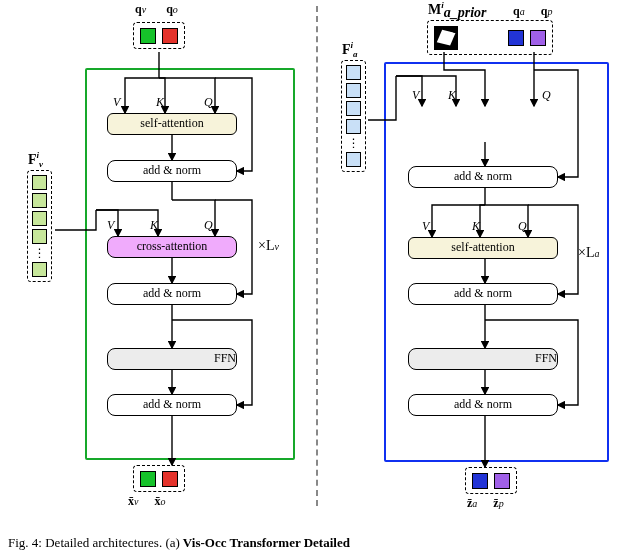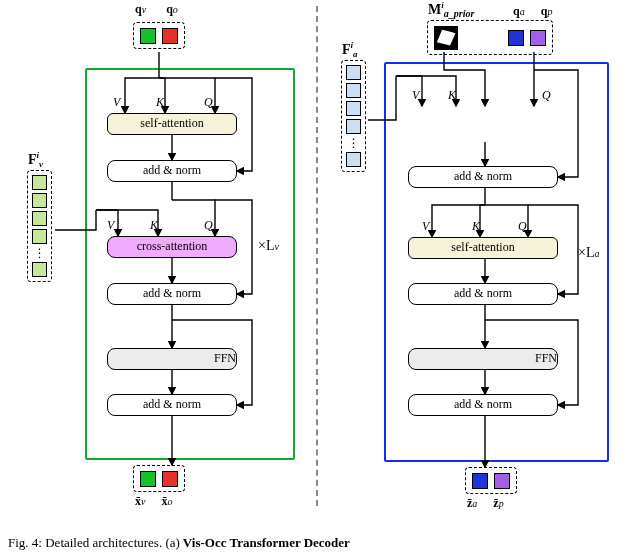--- a/index.html
+++ b/index.html
@@ -213,21 +213,21 @@
     <div class="vkq" style="left:204px; top:218px;">Q</div>
 
     <div class="loop-label" style="left:258px; top:238px;">
       <span>×L</span><span class="sub" style="font-style:italic;">v</span>
     </div>
 
     <div class="dashed-box" style="position:absolute; left:133px; top:465px;">
       <div class="tiny-square c-green"></div>
       <div class="tiny-square c-red"></div>
     </div>
-    <div style="position:absolute; left:135px; top:494px;">
+    <div style="position:absolute; left:128px; top:494px;">
       <span><b>x̄</b><span class="sub" style="font-style:italic;">v</span></span>
       <span style="display:inline-block; width:10px;"></span>
       <span><b>x̄</b><span class="sub" style="font-style:italic;">o</span></span>
     </div>
 
     <svg class="overlay" viewBox="0 0 316 510">
       <defs>
         <marker id="ah" markerWidth="6" markerHeight="6" refX="5" refY="3" orient="auto">
           <path d="M0,0 L6,3 L0,6 Z" fill="#000"></path>
         </marker>
@@ -262,21 +262,21 @@
       <path class="arrow" d="M172,370 L172,394"></path>
 
       <path class="arrow" d="M172,416 L172,465"></path>
     </svg>
 
   </div>
 
   <div class="panel right">
 
     <div style="position:absolute; left:108px; top:0px; font-weight:bold; font-size:14px;">
-      <span>M</span><span class="sup">i</span><span class="sub" style="vertical-align:sub; font-size:10px; font-style:italic;">a_prior</span>
+      <span>M</span><span class="sup">i</span><span class="sub" style="vertical-align:sub; font-size:14px; font-style:italic;">a_prior</span>
     </div>
     <div style="position:absolute; left:193px; top:4px;">
       <span><b>q</b><span class="sub" style="font-style:italic;">a</span></span>
       <span style="display:inline-block; width:10px;"></span>
       <span><b>q</b><span class="sub" style="font-style:italic;">p</span></span>
     </div>
 
     <div class="dashed-box" style="position:absolute; left:107px; top:20px;">
       <div class="mask-sq">
           <div class="mask-poly"></div>
@@ -369,14 +369,14 @@
       <path class="arrow" d="M165,370 L165,394"></path>
 
       <path class="arrow" d="M165,416 L165,467"></path>
     </svg>
 
   </div>
 
 </div>
 
 <div class="fig-caption">
-  <span>Fig. 4</span>: <span>Detailed architectures. (a)</span><b> Vis-Occ Transformer Decoder</b>
+  <span>Fig. 4</span>: <span>Detailed architectures. (a)</span><b> Vis-Occ Transformer Detailed</b>
 </div>
 
 </body></html>

